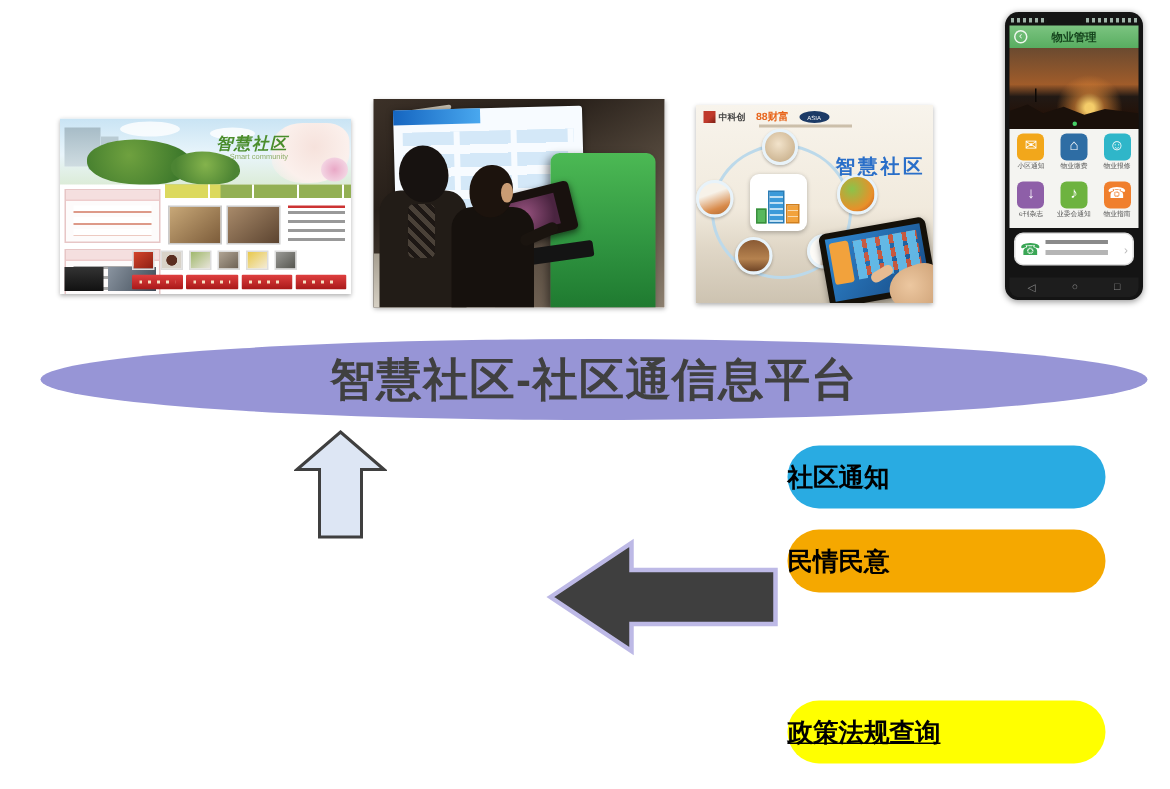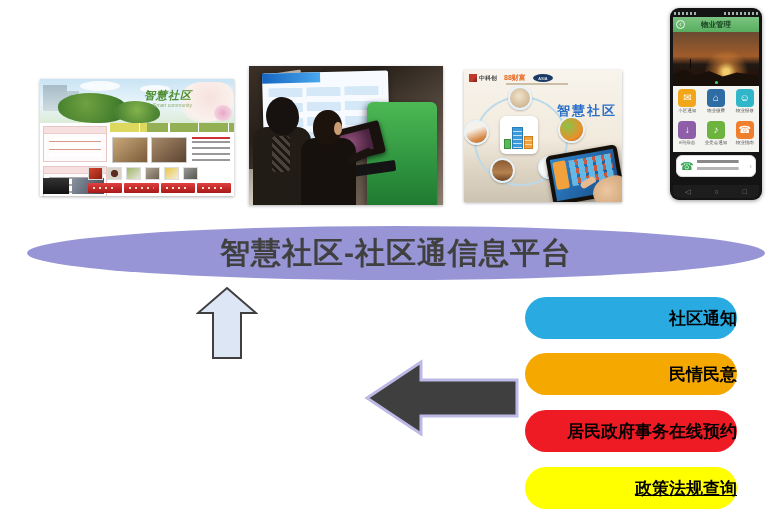--- a/index.html
+++ b/index.html
@@ -6,21 +6,21 @@
   body { margin:0; background:#fff; font-family:"Liberation Sans", sans-serif; }
   .stage { position:relative; width:780px; height:526px; background:#fff; overflow:hidden; }
   .abs { position:absolute; }
 
   
   .ellipse { display:flex; align-items:center; justify-content:center; color:#404040; font-weight:bold; }
   .ellipse-platform { left:27px; top:226px; width:738px; height:54px; border-radius:50%; font-size:30px; letter-spacing:1px; }
   .ellipse-committee { left:14px; top:368px; width:338px; height:86px; border-radius:46px; font-size:30px; letter-spacing:4px; }
   .arrow-up { left:196px; top:285px; width:62px; height:76px; }
   .arrow-left { left:364px; top:358px; width:156px; height:80px; }
-  .pill { left:525px; width:212px; height:42px; border-radius:21px; display:flex; align-items:center; justify-content:flex-end; font-weight:bold; font-size:17px; color:#000; }
+  .pill { left:525px; width:212px; height:42px; border-radius:21px; display:flex; align-items:center; justify-content:flex-start; font-weight:bold; font-size:17px; color:#000; }
   .pill-0 { top:297px; } .pill-1 { top:353px; } .pill-2 { top:410px; } .pill-3 { top:467px;text-decoration:underline; }
 
   
   .photo { box-shadow:0 1px 3px rgba(0,0,0,.3); overflow:hidden; }
 
   
   .ph-portal { left:40px; top:79px; width:194px; height:117px; background:#fff; }
   .pt-banner { left:0; top:0; right:0; height:44px; background:linear-gradient(180deg,#c9e4f4 0%,#e9f5fb 55%,#dcecd8 100%); }
   .pt-cloud { background:#fff; border-radius:50%; opacity:.8; }
   .pt-bldg { left:3px; top:6px; width:24px; height:26px; background:linear-gradient(180deg,#a7bcc7,#cfdce1); box-shadow:14px 4px 0 -2px #b9cbd3; }
@@ -319,20 +319,17 @@
   <svg class="abs arrow-left" viewBox="0 0 156 80">
     <polygon points="3,40 57,4 57,22 153,22 153,58 57,58 57,76" stroke-width="3" stroke-linejoin="miter" style="fill: rgb(63, 63, 63); stroke: rgb(189, 185, 230);"></polygon>
   </svg>
 
   <div class="abs pill pill-0 cn" style="background-color: rgb(41, 171, 226);">
     <span>社区通知</span>
   </div>
   <div class="abs pill pill-1 cn" style="background-color: rgb(245, 168, 0);">
     <span>民情民意</span>
   </div>
-  <div class="abs pill pill-2 cn" style="background-color: rgb(238, 27, 36);">
-    <span>居民政府事务在线预约</span>
-  </div>
   <div class="abs pill pill-3 cn" style="background-color: rgb(255, 255, 0);">
     <span>政策法规查询</span>
   </div>
 
 </div>
 
 </body></html>

